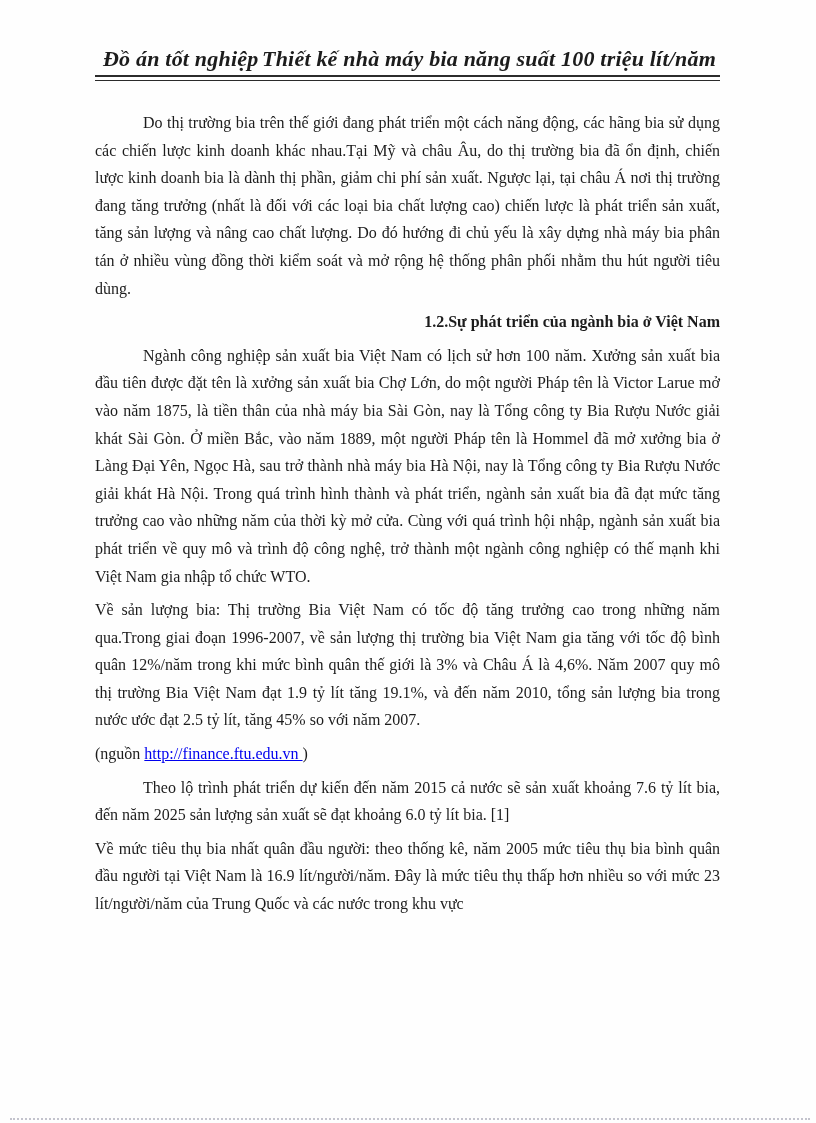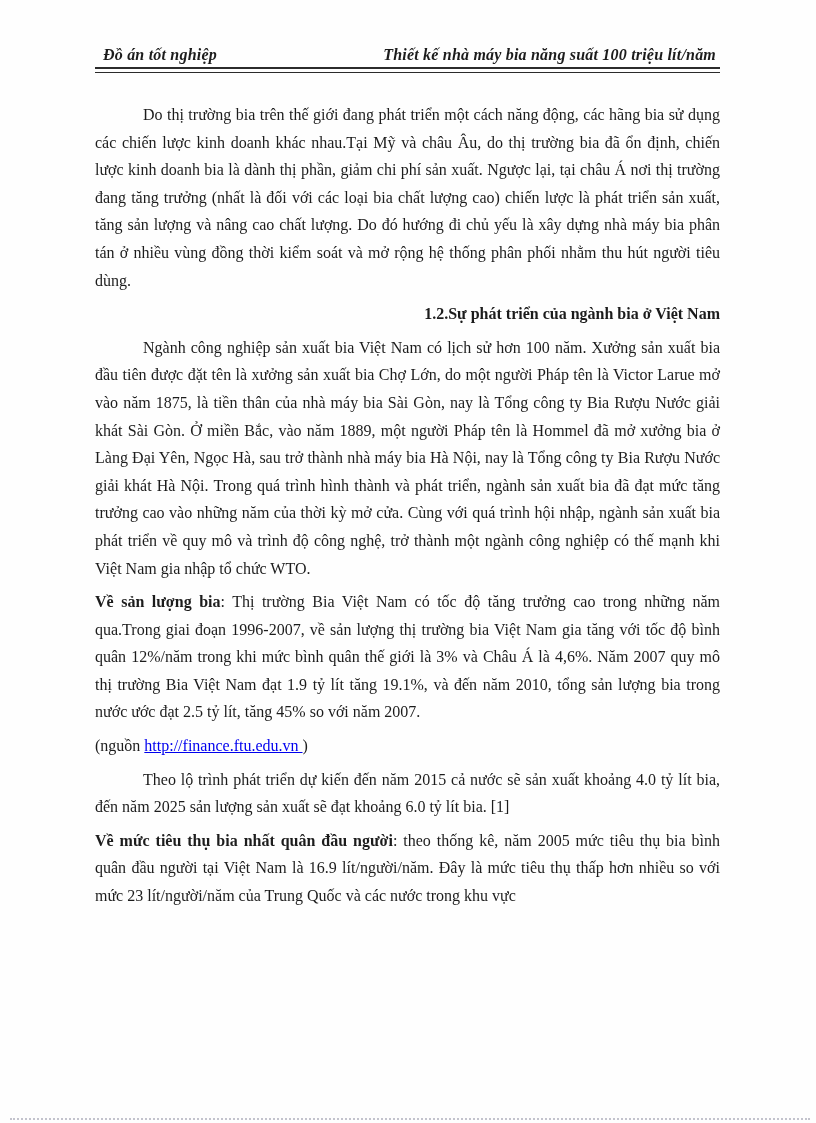--- a/index.html
+++ b/index.html
@@ -12,21 +12,21 @@
     padding: 46px 96px 0 95px;
     overflow: hidden;
     font-family: "Liberation Serif", "DejaVu Serif", serif;
     color: #1c1c1c;
   }
   
   .header-row {
     display: flex;
     justify-content: space-between;
     align-items: baseline;
-    font-size: 16px;
+    font-size: 22px;
     font-weight: bold;
     font-style: italic;
     padding: 0 4px 0 8px;
     letter-spacing: 0.2px;
   }
   .header-rule {
     margin-top: 3px;
     height: 3px;
     border-top: 2px solid #2b2b2b;
     border-bottom: 1px solid #2b2b2b;
@@ -39,21 +39,21 @@
     text-align: justify;
   }
   .doc-body p { margin: 0 0 6px 0; }
   .indent { text-indent: 48px; }
   .section-heading {
     font-weight: bold;
     margin: 12px 0 8px 0;
     text-align: right;
   }
   .section-heading .h-num { display: inline-block; width: 52px; }
-  .lead-bold { font-weight: bold; margin-top: 10px; }
+  .lead-bold { font-weight: normal; margin-top: 10px; }
   .source-line { margin-top: 46px; text-align: left; }
   .hyperlink {
     color: #0000ee;
     text-decoration: underline;
     cursor: pointer;
     white-space: pre;
   }
   
   .footer-dots {
     position: absolute;
@@ -85,21 +85,21 @@
     <p class="indent">Ngành công nghiệp sản xuất bia Việt Nam có lịch sử hơn 100 năm. Xưởng sản xuất bia đầu tiên được đặt tên là xưởng sản xuất bia Chợ Lớn, do một người Pháp tên là Victor Larue mở vào năm 1875, là tiền thân của nhà máy bia Sài Gòn, nay là Tổng công ty Bia Rượu Nước giải khát Sài Gòn. Ở miền Bắc, vào năm 1889, một người Pháp tên là Hommel đã mở xưởng bia ở Làng Đại Yên, Ngọc Hà, sau trở thành nhà máy bia Hà Nội, nay là Tổng công ty Bia Rượu Nước giải khát Hà Nội. Trong quá trình hình thành và phát triển, ngành sản xuất bia đã đạt mức tăng trưởng cao vào những năm của thời kỳ mở cửa. Cùng với quá trình hội nhập, ngành sản xuất bia phát triển về quy mô và trình độ công nghệ, trở thành một ngành công nghiệp có thế mạnh khi Việt Nam gia nhập tổ chức WTO.</p>
 
     <p>
       <span class="lead-bold">Về sản lượng bia</span><span>: Thị trường Bia Việt Nam có tốc độ tăng trưởng cao trong những năm qua.Trong giai đoạn 1996-2007, về sản lượng thị trường bia Việt Nam gia tăng với tốc độ bình quân 12%/năm trong khi mức bình quân thế giới là 3% và Châu Á là 4,6%. Năm 2007 quy mô thị trường Bia Việt Nam đạt 1.9 tỷ lít tăng 19.1%, và đến năm 2010, tổng sản lượng bia trong nước ước đạt 2.5 tỷ lít, tăng 45% so với năm 2007.</span>
     </p>
 
     <p class="source-line">
       <span>(nguồn </span><a class="hyperlink">http://finance.ftu.edu.vn </a><span>)</span>
     </p>
 
-    <p class="indent">Theo lộ trình phát triển dự kiến đến năm 2015 cả nước sẽ sản xuất khoảng 4.0 tỷ lít bia, đến năm 2025 sản lượng sản xuất sẽ đạt khoảng 6.0 tỷ lít bia. [1]</p>
+    <p class="indent">Theo lộ trình phát triển dự kiến đến năm 2015 cả nước sẽ sản xuất khoảng 7.6 tỷ lít bia, đến năm 2025 sản lượng sản xuất sẽ đạt khoảng 6.0 tỷ lít bia. [1]</p>
 
     <p>
       <span class="lead-bold">Về mức tiêu thụ bia nhất quân đầu người</span><span>: theo thống kê, năm 2005 mức tiêu thụ bia bình quân đầu người tại Việt Nam là 16.9 lít/người/năm. Đây là mức tiêu thụ thấp hơn nhiều so với mức 23 lít/người/năm của Trung Quốc và các nước trong khu vực</span>
     </p>
 
   </div>
 
   <div class="footer-dots"></div>
 
 </div>

